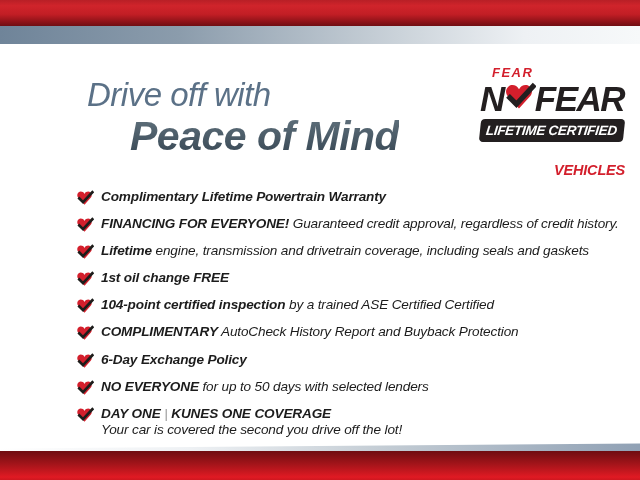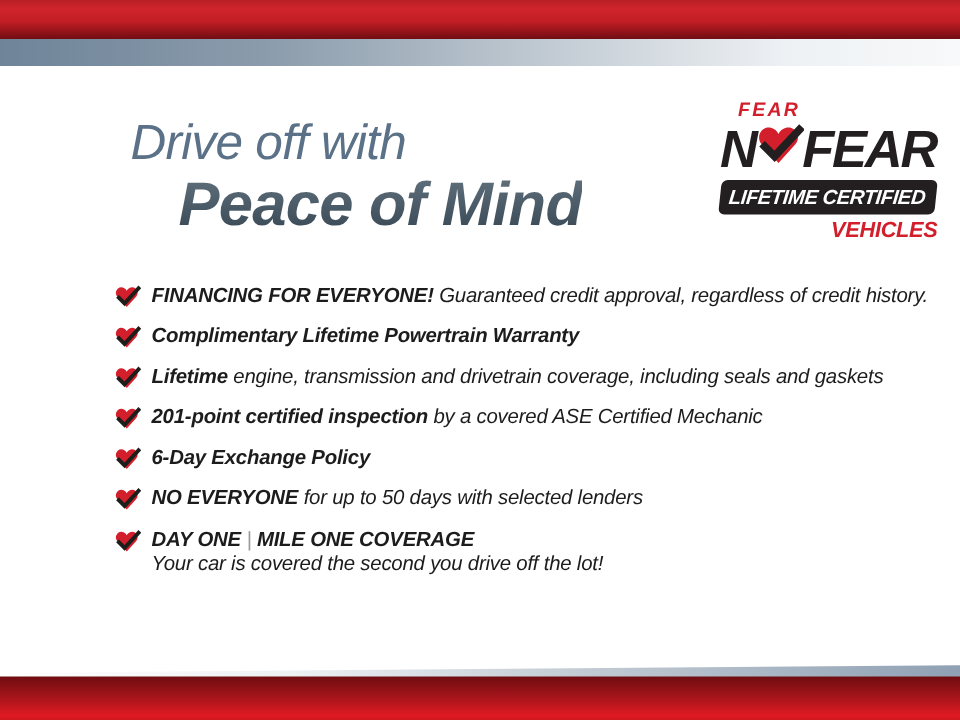--- a/index.html
+++ b/index.html
@@ -16,21 +16,21 @@
   .top-slate-bar{
     position:absolute;left:0;top:26px;width:640px;height:18px;
     background:linear-gradient(90deg,#6f8499 0%,#8b9cac 28%,#c3ccd4 58%,#eef1f4 82%,#f7f9fa 100%);
   }
   
   .headline{position:absolute;left:87px;top:76px;font-style:italic;letter-spacing:-0.5px;}
   .headline .line1{
     font-size:33px;line-height:38px;color:#5b7187;font-weight:500;
   }
   .headline .line2{
-    margin-left:32px;font-size:41px;line-height:44px;font-weight:bold;
+    margin-left:43px;font-size:41px;line-height:44px;font-weight:bold;
     background:linear-gradient(#63747f 0%,#3a4a57 90%);
     -webkit-background-clip:text;background-clip:text;color:transparent;
   }
   
   .logo{position:absolute;right:12px;top:66px;width:148px;font-style:italic;}
   .logo-brand{
     color:#d31f2c;font-weight:bold;font-size:13px;letter-spacing:1.5px;
     margin-left:12px;line-height:14px;
   }
   .logo-nofear{
@@ -38,21 +38,21 @@
     font-size:35px;letter-spacing:-1.5px;line-height:34px;margin-top:1px;
   }
   .logo-heart{margin:0 -1px 0 -2px;position:relative;top:1px;}
   .logo-banner{
     display:inline-block;background:#231f20;color:#ffffff;font-weight:bold;
     font-size:13.5px;letter-spacing:-0.3px;padding:4px 7px 4px 6px;border-radius:4px;
     transform:skewX(-6deg);margin-top:2px;white-space:nowrap;
   }
   .logo-tagline{
     color:#d31f2c;font-weight:bold;font-size:14.5px;text-align:right;
-    margin-top:3px;padding-right:3px;letter-spacing:-0.2px;
+    margin-top:20px;padding-right:3px;letter-spacing:-0.2px;
   }
   
   .benefits{
     position:absolute;left:75px;top:190px;width:552px;
     list-style:none;margin:0;padding:0;
   }
   .benefit{
     display:flex;align-items:flex-start;margin-bottom:6.6px;
     font-style:italic;font-size:13.6px;line-height:14.5px;color:#1c1c1c;
     letter-spacing:-0.15px;
@@ -103,54 +103,72 @@
   </div>
 
   <ul class="benefits">
   <li class="benefit">
     <span class="heart">
       <svg width="19" height="17" viewBox="0 0 26 23">
         <path d="M13 5.2 C11.5 2 7.4 1 5 3 C2.6 5 2.5 8.4 4.5 10.6 L13 20 L21.5 10.6 C23.5 8.4 23.4 5 21 3 C18.6 1 14.5 2 13 5.2 Z" fill="#d31f2c"></path>
         <path d="M4.6 10.2 L11 16.6 L25 1.6" stroke="#1d1d1b" stroke-width="3.6" fill="none"></path>
       </svg>
     </span>
+    <span class="btext"><b class="b1">Complimentary Lifetime Powertrain Warranty</b></span>
+  </li>
+
+  <li class="benefit">
+    <span class="heart">
+      <svg width="19" height="17" viewBox="0 0 26 23">
+        <path d="M13 5.2 C11.5 2 7.4 1 5 3 C2.6 5 2.5 8.4 4.5 10.6 L13 20 L21.5 10.6 C23.5 8.4 23.4 5 21 3 C18.6 1 14.5 2 13 5.2 Z" fill="#d31f2c"></path>
+        <path d="M4.6 10.2 L11 16.6 L25 1.6" stroke="#1d1d1b" stroke-width="3.6" fill="none"></path>
+      </svg>
+    </span>
     <span class="btext"><b class="b1">FINANCING FOR EVERYONE!</b><span class="rest"> Guaranteed credit approval, regardless of credit history.</span></span>
   </li>
 
   <li class="benefit">
     <span class="heart">
       <svg width="19" height="17" viewBox="0 0 26 23">
         <path d="M13 5.2 C11.5 2 7.4 1 5 3 C2.6 5 2.5 8.4 4.5 10.6 L13 20 L21.5 10.6 C23.5 8.4 23.4 5 21 3 C18.6 1 14.5 2 13 5.2 Z" fill="#d31f2c"></path>
         <path d="M4.6 10.2 L11 16.6 L25 1.6" stroke="#1d1d1b" stroke-width="3.6" fill="none"></path>
       </svg>
     </span>
-    <span class="btext"><b class="b1">Complimentary Lifetime Powertrain Warranty</b></span>
-  </li>
-
-  <li class="benefit">
-    <span class="heart">
-      <svg width="19" height="17" viewBox="0 0 26 23">
-        <path d="M13 5.2 C11.5 2 7.4 1 5 3 C2.6 5 2.5 8.4 4.5 10.6 L13 20 L21.5 10.6 C23.5 8.4 23.4 5 21 3 C18.6 1 14.5 2 13 5.2 Z" fill="#d31f2c"></path>
-        <path d="M4.6 10.2 L11 16.6 L25 1.6" stroke="#1d1d1b" stroke-width="3.6" fill="none"></path>
-      </svg>
-    </span>
     <span class="btext"><b class="b1">Lifetime</b><span class="rest"> engine, transmission and drivetrain coverage, including seals and gaskets</span></span>
   </li>
 
-
-  <li class="benefit">
-    <span class="heart">
-      <svg width="19" height="17" viewBox="0 0 26 23">
-        <path d="M13 5.2 C11.5 2 7.4 1 5 3 C2.6 5 2.5 8.4 4.5 10.6 L13 20 L21.5 10.6 C23.5 8.4 23.4 5 21 3 C18.6 1 14.5 2 13 5.2 Z" fill="#d31f2c"></path>
-        <path d="M4.6 10.2 L11 16.6 L25 1.6" stroke="#1d1d1b" stroke-width="3.6" fill="none"></path>
-      </svg>
-    </span>
-    <span class="btext"><b class="b1">201-point certified inspection</b><span class="rest"> by a covered ASE Certified Mechanic</span></span>
-  </li>
-
+  <li class="benefit">
+    <span class="heart">
+      <svg width="19" height="17" viewBox="0 0 26 23">
+        <path d="M13 5.2 C11.5 2 7.4 1 5 3 C2.6 5 2.5 8.4 4.5 10.6 L13 20 L21.5 10.6 C23.5 8.4 23.4 5 21 3 C18.6 1 14.5 2 13 5.2 Z" fill="#d31f2c"></path>
+        <path d="M4.6 10.2 L11 16.6 L25 1.6" stroke="#1d1d1b" stroke-width="3.6" fill="none"></path>
+      </svg>
+    </span>
+    <span class="btext"><b class="b1">1st oil change FREE</b></span>
+  </li>
+
+  <li class="benefit">
+    <span class="heart">
+      <svg width="19" height="17" viewBox="0 0 26 23">
+        <path d="M13 5.2 C11.5 2 7.4 1 5 3 C2.6 5 2.5 8.4 4.5 10.6 L13 20 L21.5 10.6 C23.5 8.4 23.4 5 21 3 C18.6 1 14.5 2 13 5.2 Z" fill="#d31f2c"></path>
+        <path d="M4.6 10.2 L11 16.6 L25 1.6" stroke="#1d1d1b" stroke-width="3.6" fill="none"></path>
+      </svg>
+    </span>
+    <span class="btext"><b class="b1">104-point certified inspection</b><span class="rest"> by a trained ASE Certified Certified</span></span>
+  </li>
+
+  <li class="benefit">
+    <span class="heart">
+      <svg width="19" height="17" viewBox="0 0 26 23">
+        <path d="M13 5.2 C11.5 2 7.4 1 5 3 C2.6 5 2.5 8.4 4.5 10.6 L13 20 L21.5 10.6 C23.5 8.4 23.4 5 21 3 C18.6 1 14.5 2 13 5.2 Z" fill="#d31f2c"></path>
+        <path d="M4.6 10.2 L11 16.6 L25 1.6" stroke="#1d1d1b" stroke-width="3.6" fill="none"></path>
+      </svg>
+    </span>
+    <span class="btext"><b class="b1">COMPLIMENTARY</b><span class="rest"> AutoCheck History Report and Buyback Protection</span></span>
+  </li>
 
   <li class="benefit">
     <span class="heart">
       <svg width="19" height="17" viewBox="0 0 26 23">
         <path d="M13 5.2 C11.5 2 7.4 1 5 3 C2.6 5 2.5 8.4 4.5 10.6 L13 20 L21.5 10.6 C23.5 8.4 23.4 5 21 3 C18.6 1 14.5 2 13 5.2 Z" fill="#d31f2c"></path>
         <path d="M4.6 10.2 L11 16.6 L25 1.6" stroke="#1d1d1b" stroke-width="3.6" fill="none"></path>
       </svg>
     </span>
     <span class="btext"><b class="b1">6-Day Exchange Policy</b></span>
   </li>
@@ -165,20 +183,20 @@
     <span class="btext"><b class="b1">NO EVERYONE</b><span class="rest"> for up to 50 days with selected lenders</span></span>
   </li>
 
   <li class="benefit">
     <span class="heart">
       <svg width="19" height="17" viewBox="0 0 26 23">
         <path d="M13 5.2 C11.5 2 7.4 1 5 3 C2.6 5 2.5 8.4 4.5 10.6 L13 20 L21.5 10.6 C23.5 8.4 23.4 5 21 3 C18.6 1 14.5 2 13 5.2 Z" fill="#d31f2c"></path>
         <path d="M4.6 10.2 L11 16.6 L25 1.6" stroke="#1d1d1b" stroke-width="3.6" fill="none"></path>
       </svg>
     </span>
-    <span class="btext"><b class="b1">DAY ONE</b><span class="sep"> | </span><b class="b2">MILE ONE COVERAGE</b><span class="subline">Your car is covered the second you drive off the lot!</span></span>
+    <span class="btext"><b class="b1">DAY ONE</b><span class="sep"> | </span><b class="b2">KUNES ONE COVERAGE</b><span class="subline">Your car is covered the second you drive off the lot!</span></span>
   </li>
 </ul>
 
   <div class="bottom-silver-bar"></div>
   <div class="bottom-red-bar"></div>
 
 </div>
 
 </body></html>

